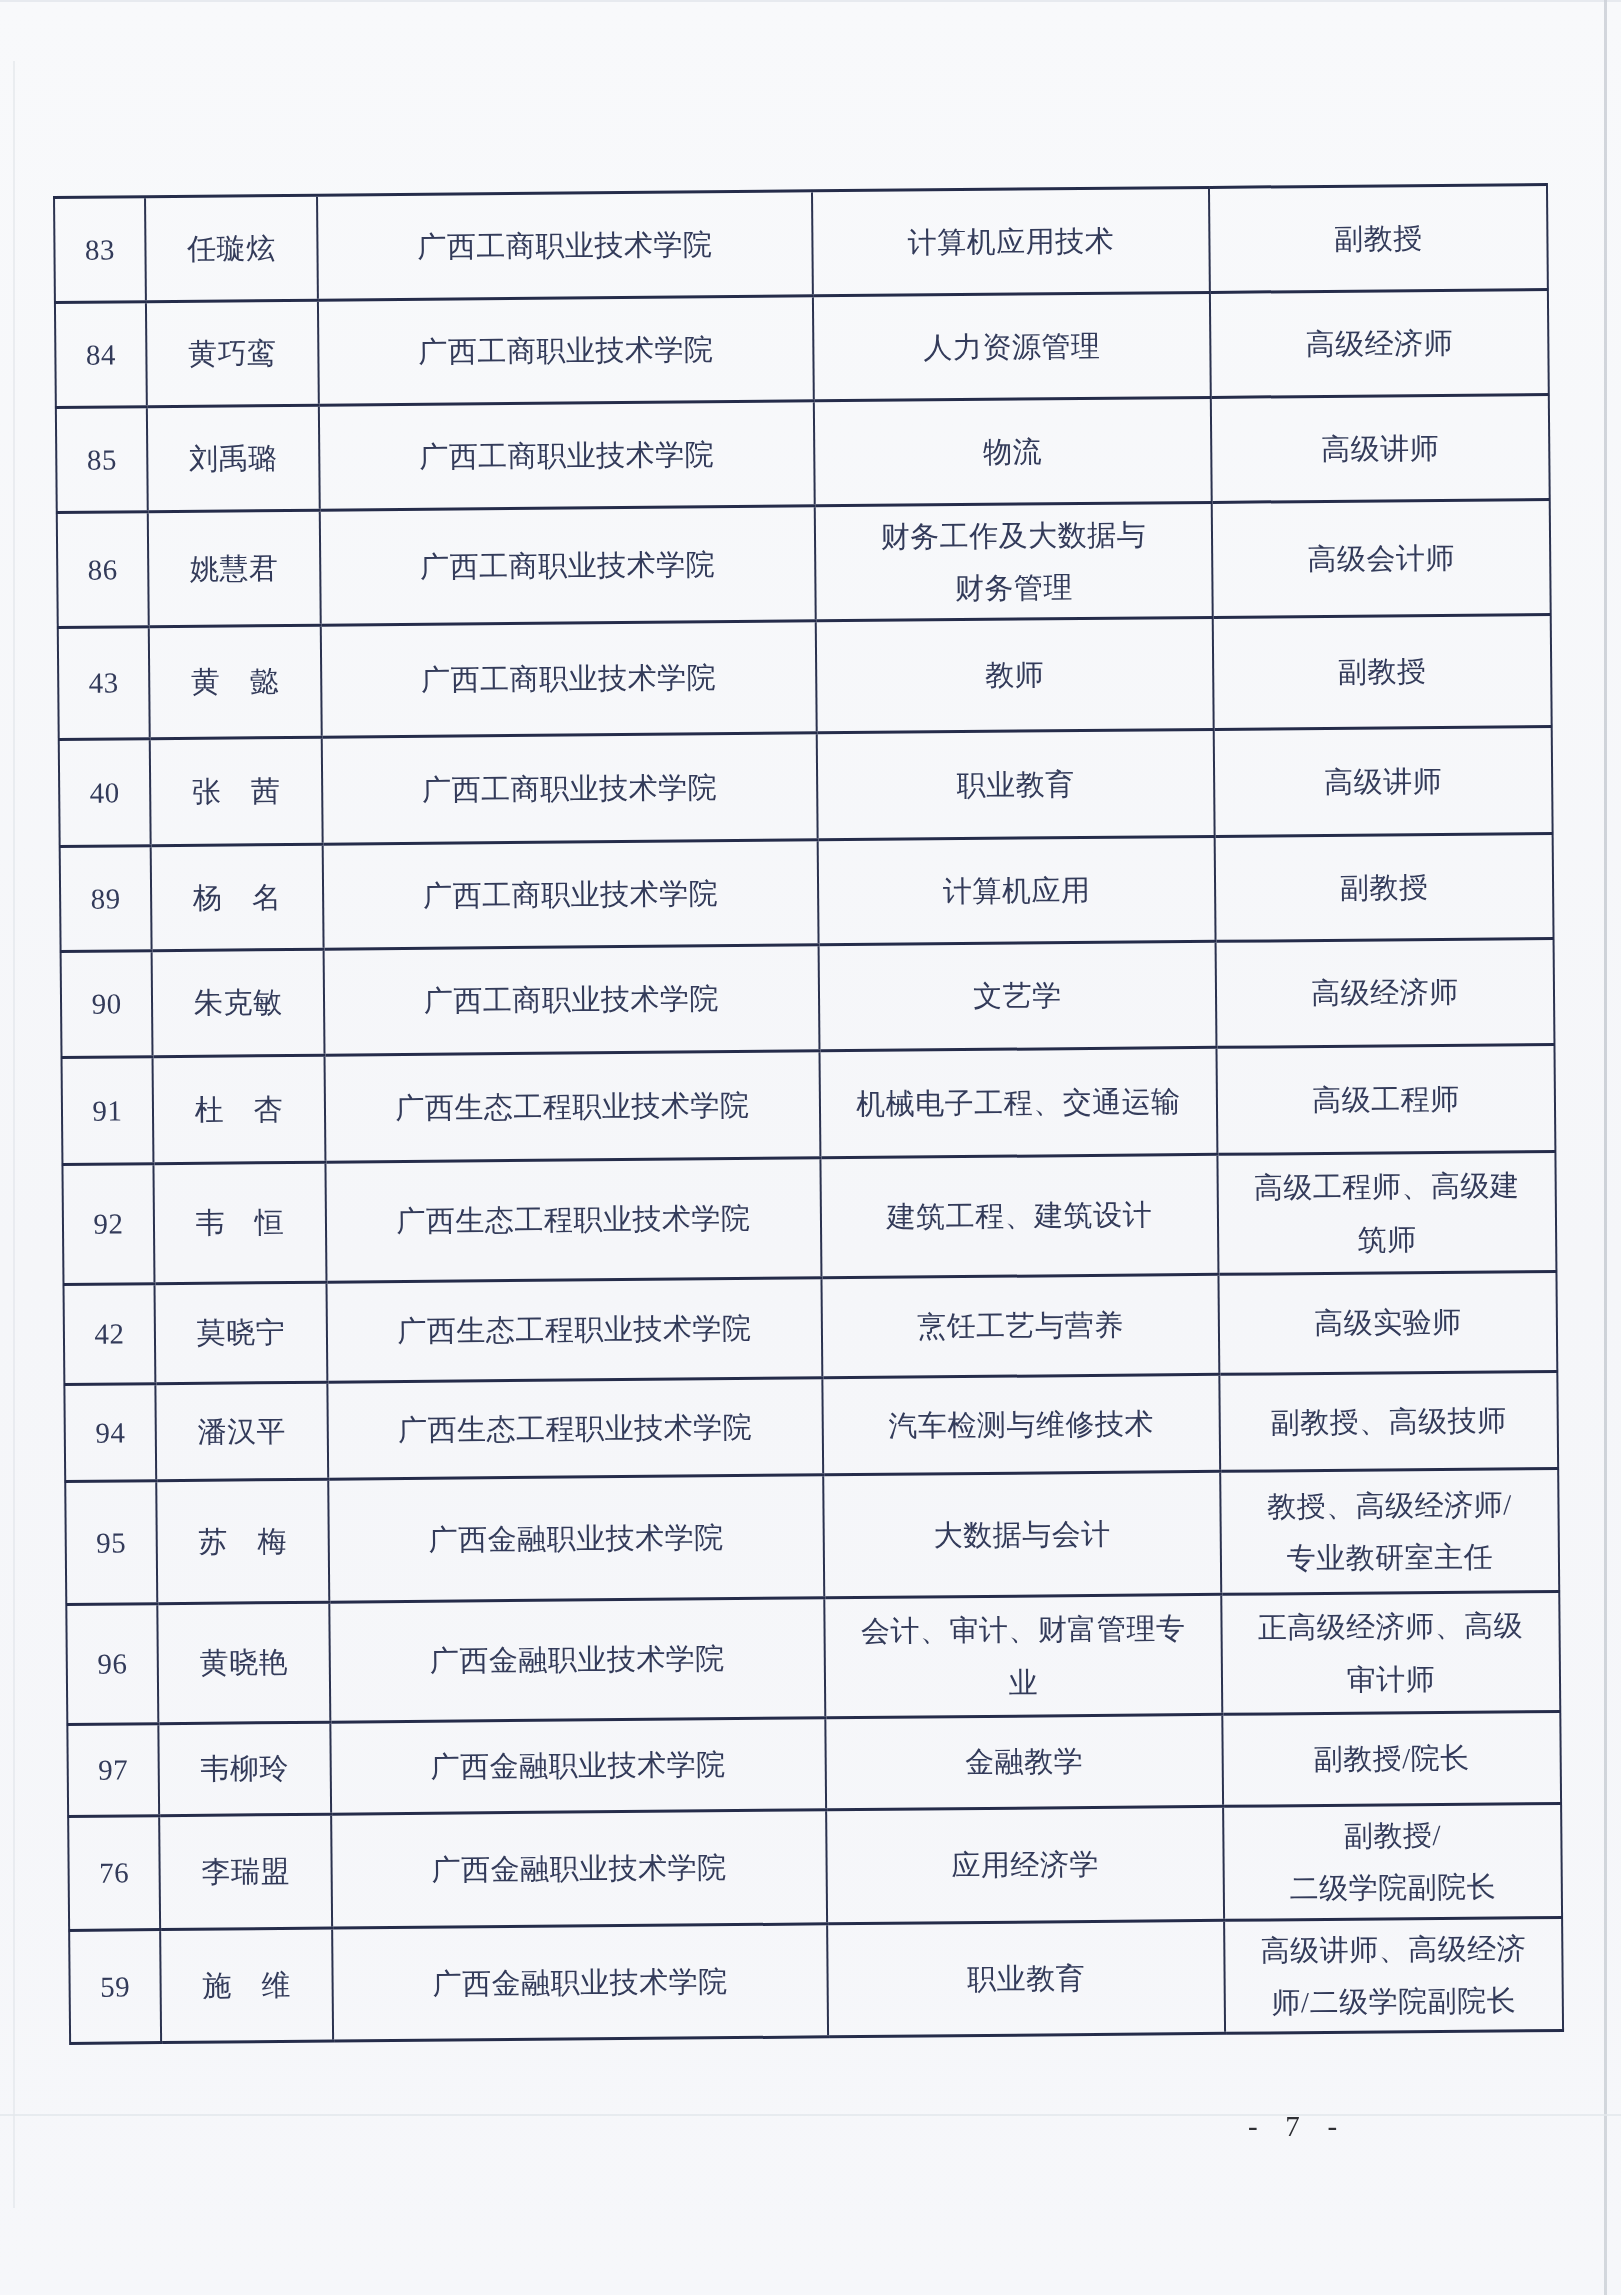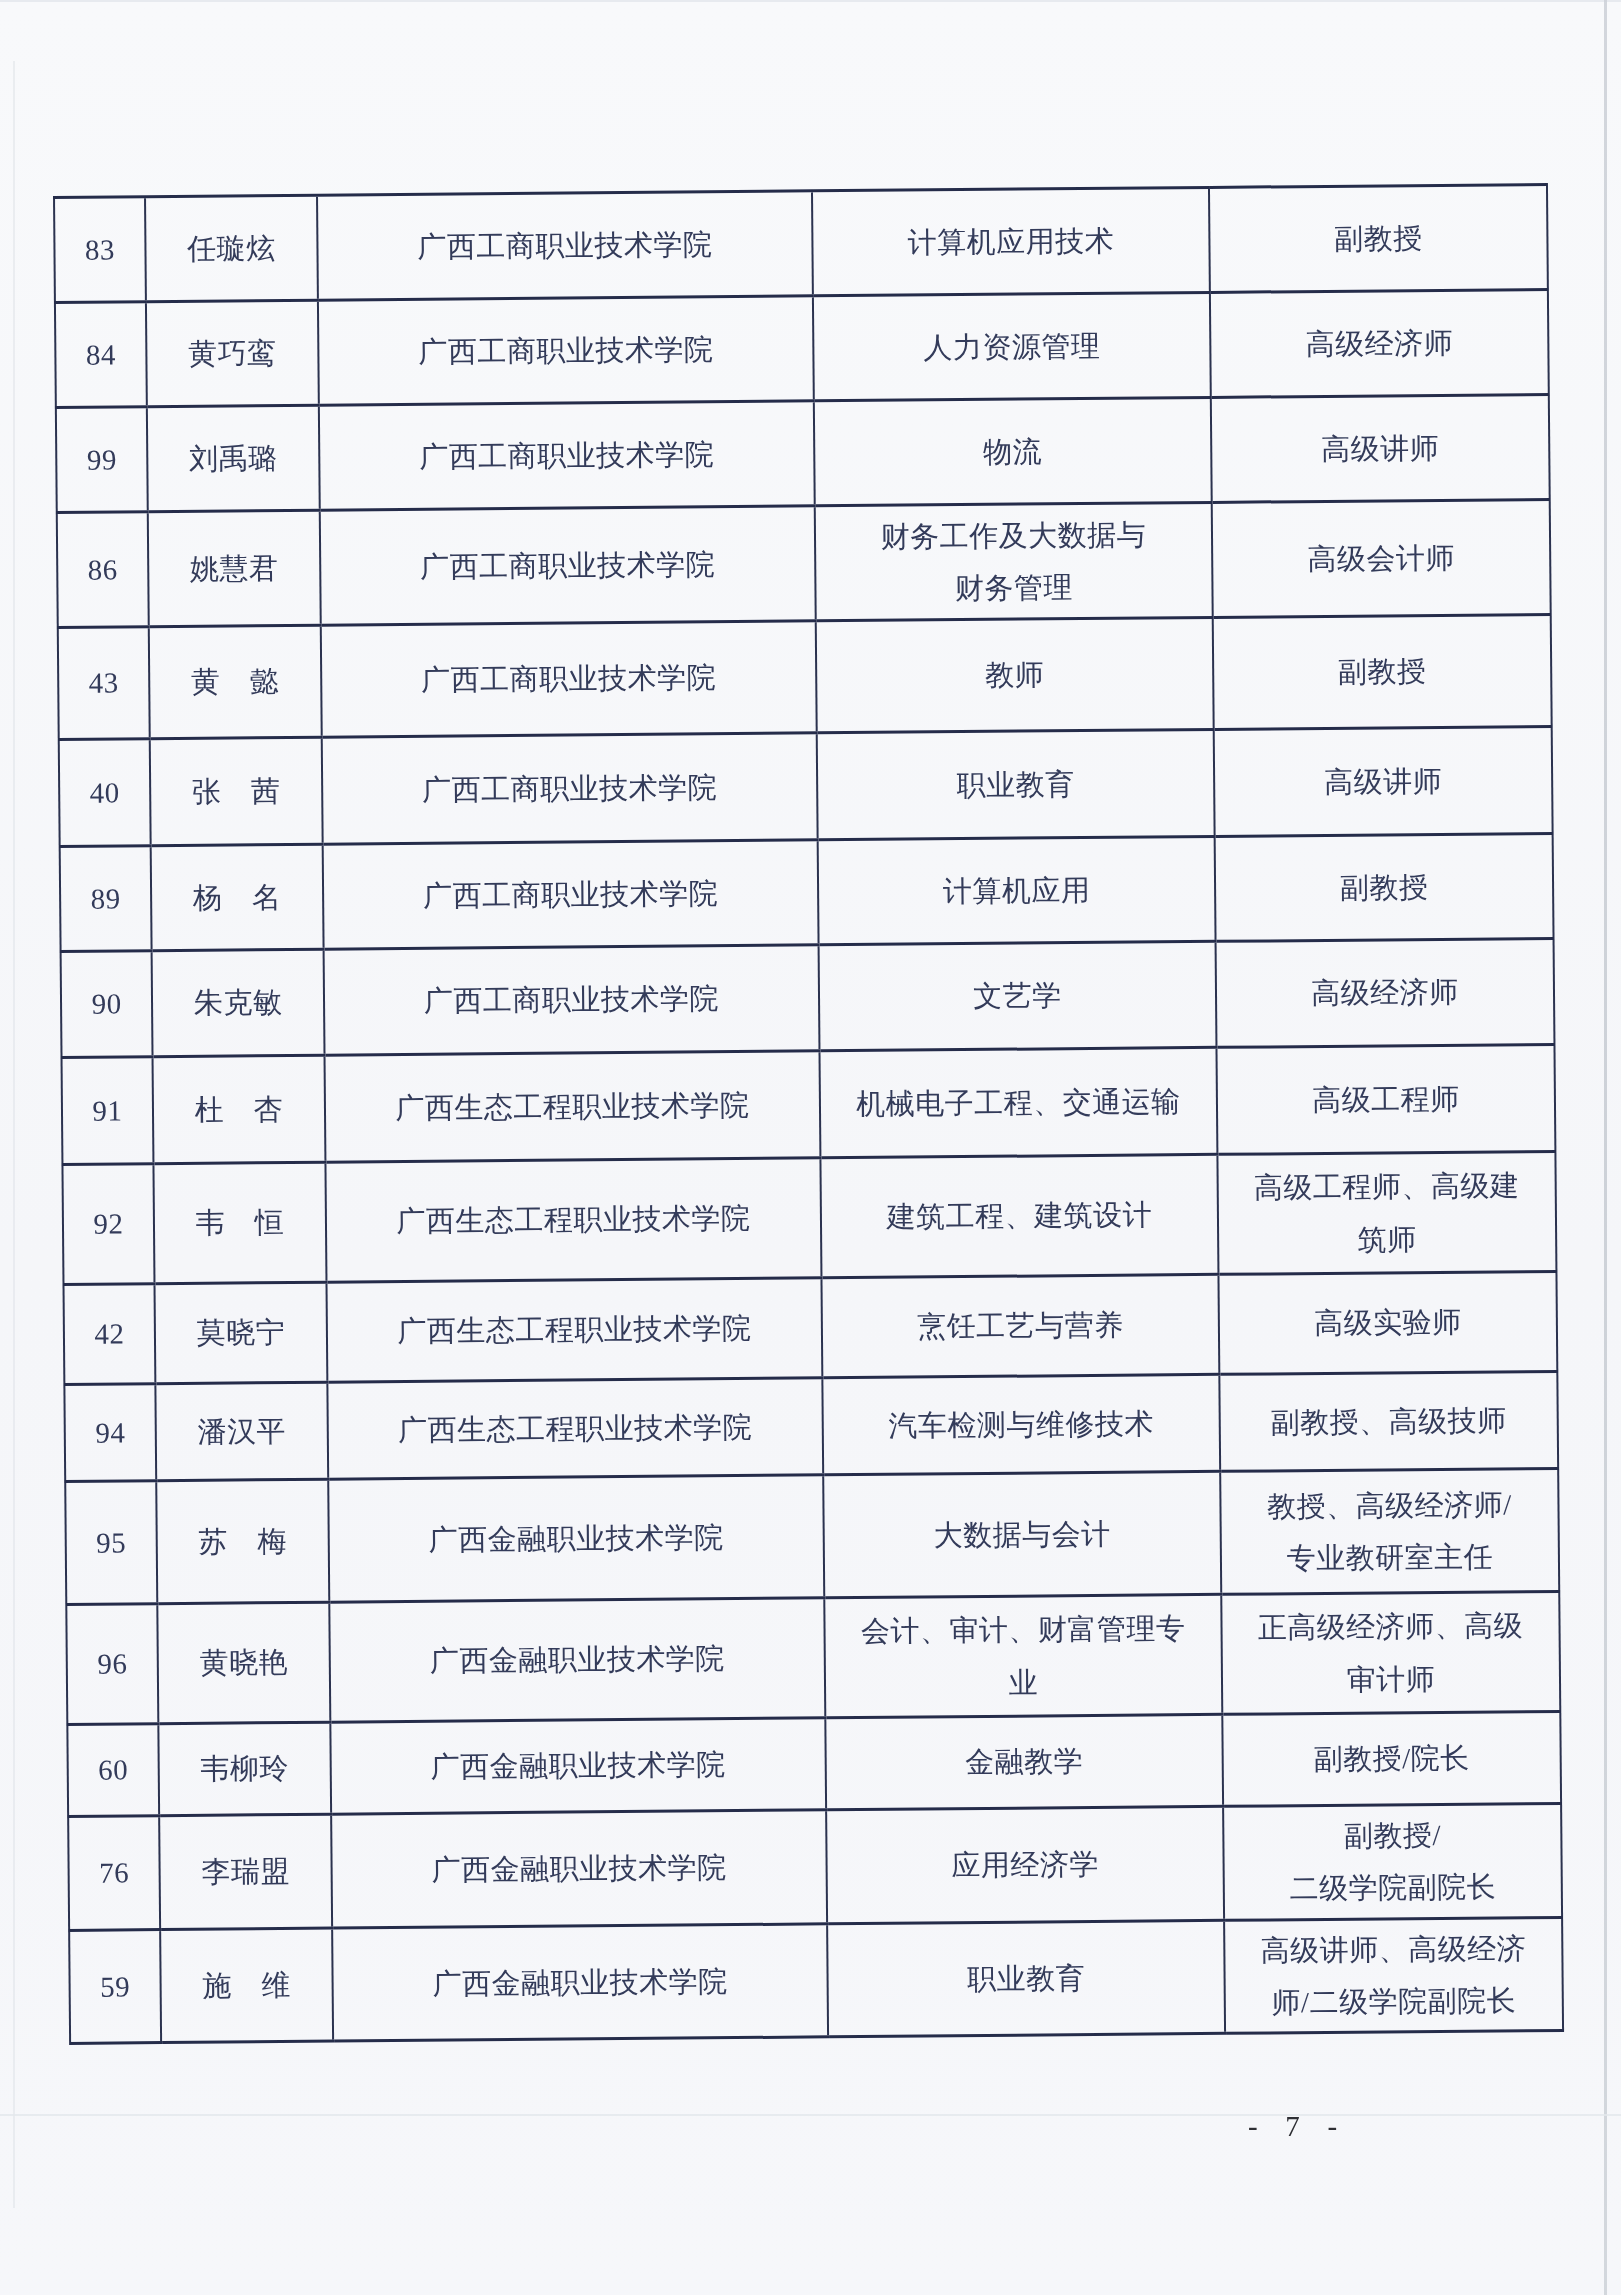--- a/index.html
+++ b/index.html
@@ -101,21 +101,21 @@
         <td class="c-title">副教授</td>
       </tr>
       <tr style="height:105px">
         <td class="c-no">84</td>
         <td class="c-name">黄巧鸾</td>
         <td class="c-inst">广西工商职业技术学院</td>
         <td class="c-spec">人力资源管理</td>
         <td class="c-title">高级经济师</td>
       </tr>
       <tr style="height:105px">
-        <td class="c-no">99</td>
+        <td class="c-no">85</td>
         <td class="c-name">刘禹璐</td>
         <td class="c-inst">广西工商职业技术学院</td>
         <td class="c-spec">物流</td>
         <td class="c-title">高级讲师</td>
       </tr>
       <tr style="height:115px">
         <td class="c-no">86</td>
         <td class="c-name">姚慧君</td>
         <td class="c-inst">广西工商职业技术学院</td>
         <td class="c-spec">财务工作及大数据与
@@ -190,21 +190,21 @@
       <tr style="height:120px">
         <td class="c-no">96</td>
         <td class="c-name">黄晓艳</td>
         <td class="c-inst">广西金融职业技术学院</td>
         <td class="c-spec">会计、审计、财富管理专
 业</td>
         <td class="c-title">正高级经济师、高级
 审计师</td>
       </tr>
       <tr style="height:92px">
-        <td class="c-no">60</td>
+        <td class="c-no">97</td>
         <td class="c-name">韦柳玲</td>
         <td class="c-inst">广西金融职业技术学院</td>
         <td class="c-spec">金融教学</td>
         <td class="c-title">副教授/院长</td>
       </tr>
       <tr style="height:110px">
         <td class="c-no">76</td>
         <td class="c-name">李瑞盟</td>
         <td class="c-inst">广西金融职业技术学院</td>
         <td class="c-spec">应用经济学</td>

